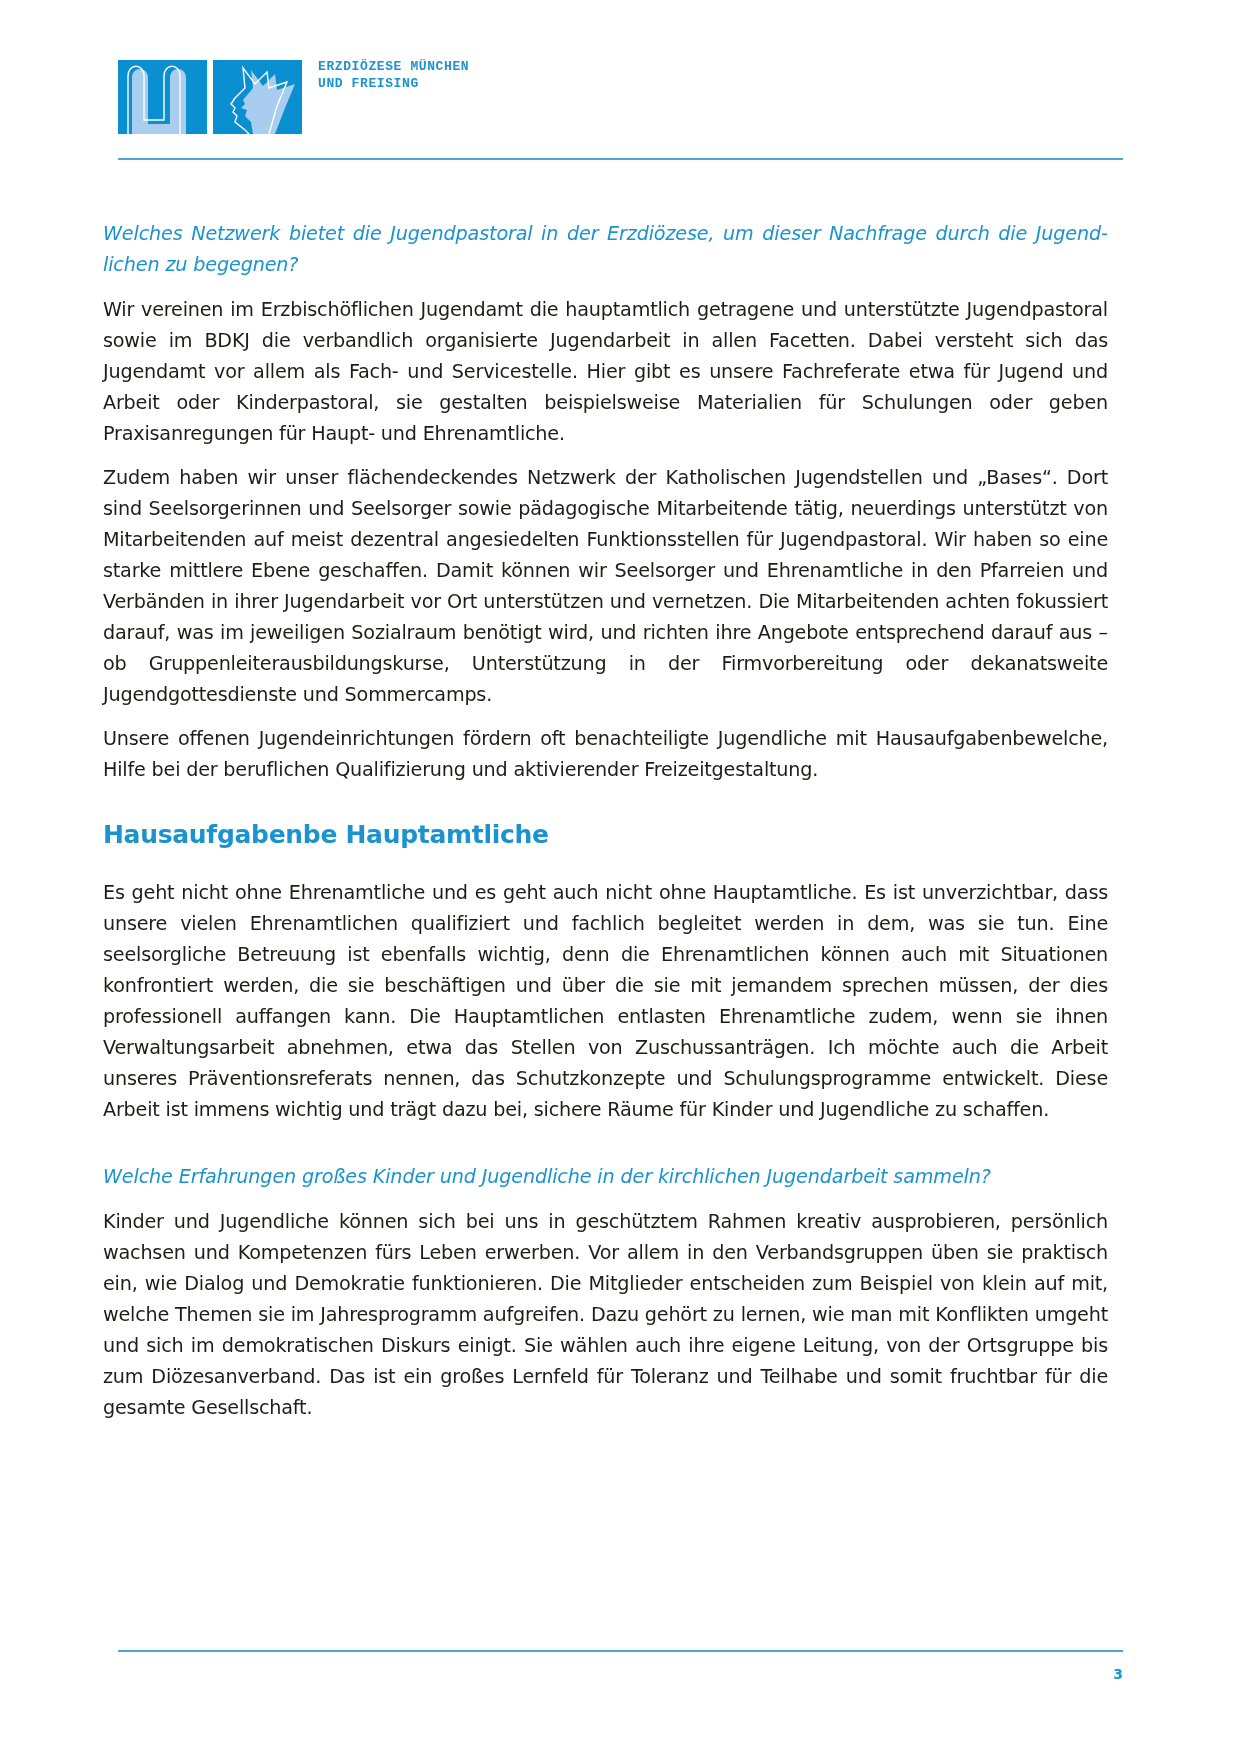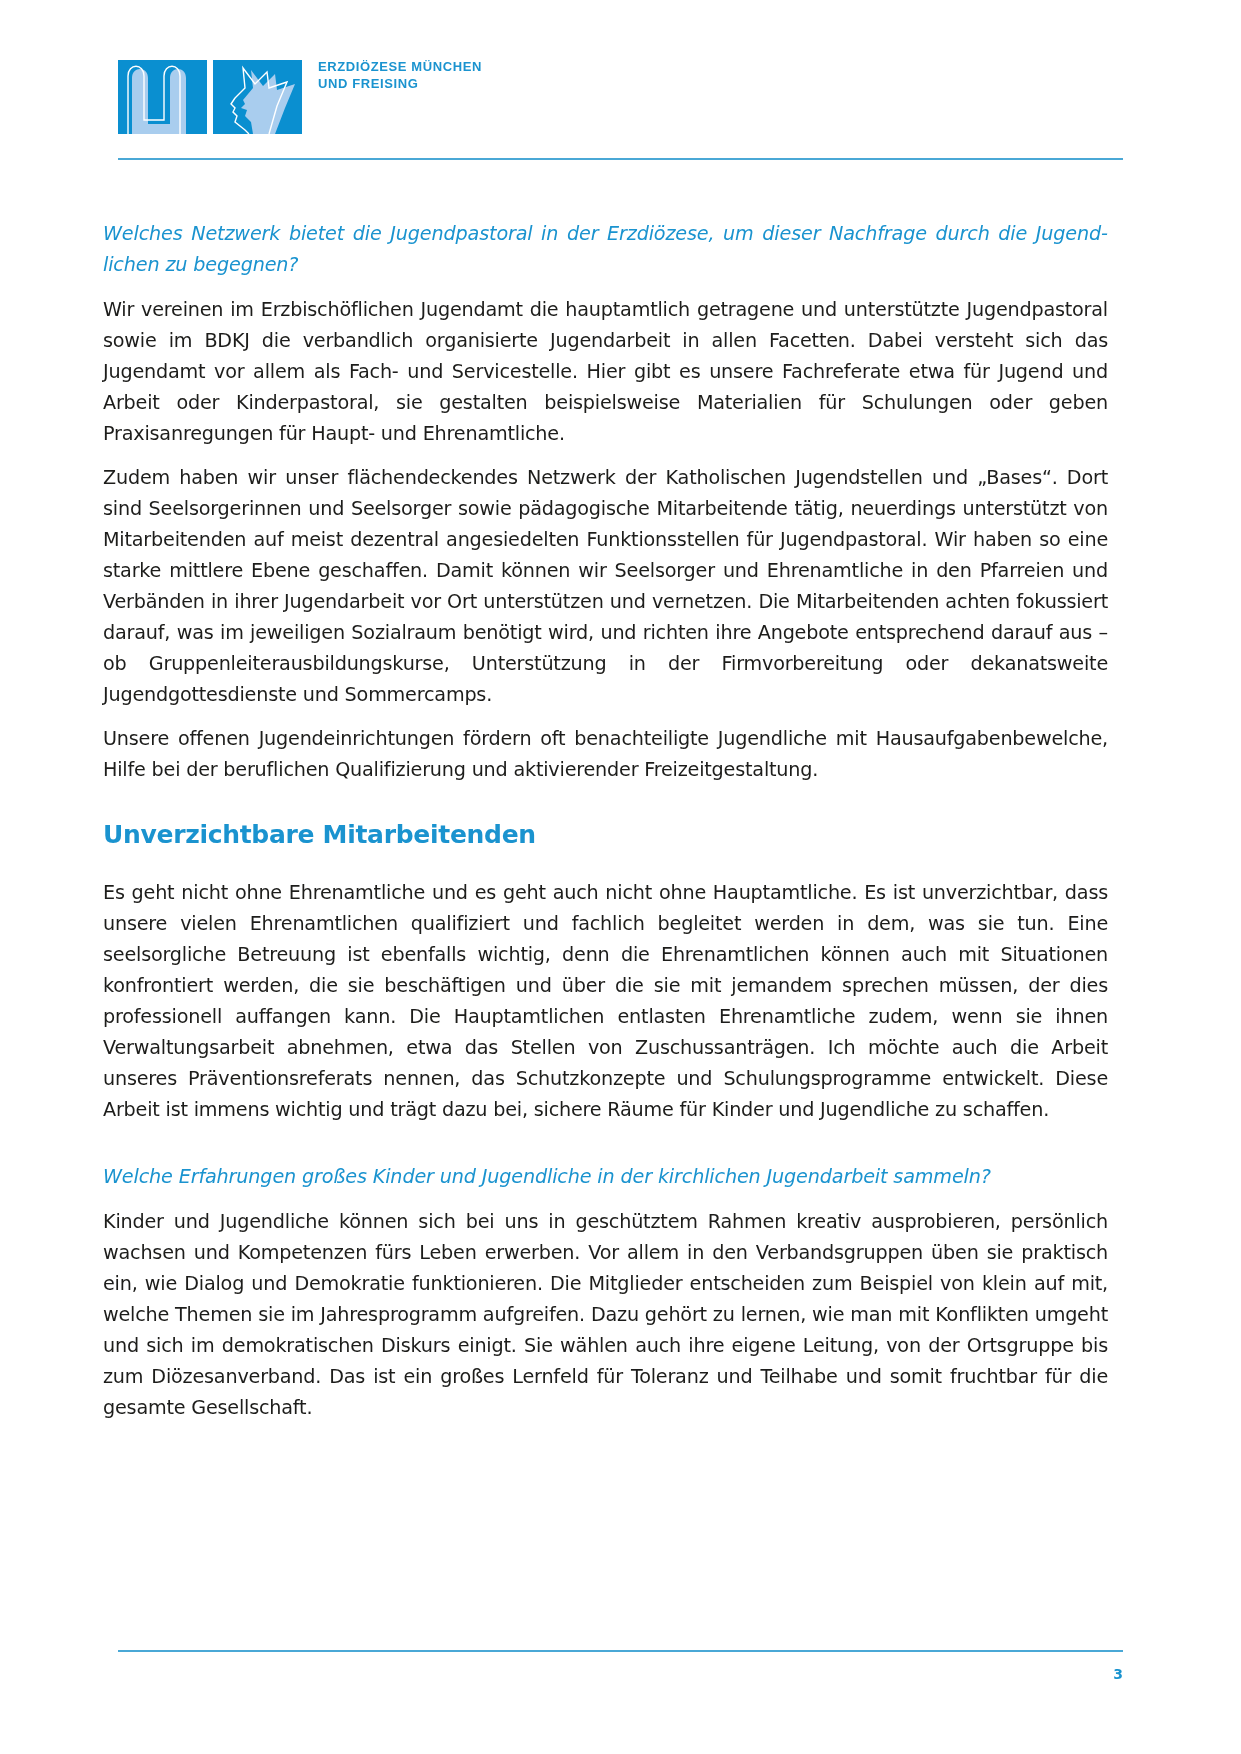--- a/index.html
+++ b/index.html
@@ -26,21 +26,21 @@
       background: #0a8fd0;
       margin-right: 6px;
       position: relative;
       overflow: hidden;
     }
     .logo-box svg { position: absolute; left: 0; top: 0; width: 100%; height: 100%; }
     .org-name {
       margin-left: 10px;
       margin-top: -2px;
       color: #1a93cf;
-      font-family: Liberation Sans, sans-serif;
+      font-family: Liberation Mono, monospace;
       font-weight: bold;
       font-size: 13px;
       letter-spacing: 0.6px;
       line-height: 17px;
     }
     .rule {
       position: absolute;
       left: 118px;
       width: 1005px;
       height: 1.5px;
@@ -114,21 +114,21 @@
 </header>
 
 <div class="rule top"></div>
 
 <main class="content">
   <p class="question">Welches Netzwerk bietet die Jugendpastoral in der Erzdiözese, um dieser Nachfrage durch die Jugend­lichen zu begegnen?</p>
   <p class="para">Wir vereinen im Erzbischöflichen Jugendamt die hauptamtlich getragene und unterstützte Jugend­pastoral sowie im BDKJ die verbandlich organisierte Jugendarbeit in allen Facetten. Dabei versteht sich das Jugendamt vor allem als Fach- und Servicestelle. Hier gibt es unsere Fachreferate etwa für Jugend und Arbeit oder Kinderpastoral, sie gestalten beispielsweise Materialien für Schulungen oder geben Praxisanregungen für Haupt- und Ehrenamtliche.</p>
   <p class="para">Zudem haben wir unser flächendeckendes Netzwerk der Katholischen Jugendstellen und „Bases“. Dort sind Seelsorgerinnen und Seelsorger sowie pädagogische Mitarbeitende tätig, neuerdings unterstützt von Mitarbeitenden auf meist dezentral angesiedelten Funktionsstellen für Jugendpastoral. Wir haben so eine starke mittlere Ebene geschaffen. Damit können wir Seelsorger und Ehrenamtliche in den Pfar­reien und Verbänden in ihrer Jugendarbeit vor Ort unterstützen und vernetzen. Die Mitarbeitenden achten fokussiert darauf, was im jeweiligen Sozialraum benötigt wird, und richten ihre Angebote ent­sprechend darauf aus – ob Gruppenleiterausbildungskurse, Unterstützung in der Firmvorbereitung oder dekanatsweite Jugendgottesdienste und Sommercamps.</p>
   <p class="para">Unsere offenen Jugendeinrichtungen fördern oft benachteiligte Jugendliche mit Hausaufgabenbe­welche, Hilfe bei der beruflichen Qualifizierung und aktivierender Freizeitgestaltung.</p>
 
-  <h2 class="section-title">Unverzichtbare Mitarbeitenden</h2>
+  <h2 class="section-title">Hausaufgabenbe Hauptamtliche</h2>
 
   <p class="para">Es geht nicht ohne Ehrenamtliche und es geht auch nicht ohne Hauptamtliche. Es ist unverzichtbar, dass unsere vielen Ehrenamtlichen qualifiziert und fachlich begleitet werden in dem, was sie tun. Eine seelsorgliche Betreuung ist ebenfalls wichtig, denn die Ehrenamtlichen können auch mit Situationen konfrontiert werden, die sie beschäftigen und über die sie mit jemandem sprechen müssen, der dies professionell auffangen kann. Die Hauptamtlichen entlasten Ehrenamtliche zudem, wenn sie ihnen Verwaltungsarbeit abnehmen, etwa das Stellen von Zuschussanträgen. Ich möchte auch die Arbeit unseres Präventionsreferats nennen, das Schutzkonzepte und Schulungsprogramme entwickelt. Diese Arbeit ist immens wichtig und trägt dazu bei, sichere Räume für Kinder und Jugendliche zu schaffen.</p>
 
   <p class="question q3">Welche Erfahrungen großes Kinder und Jugendliche in der kirchlichen Jugendarbeit sammeln?</p>
   <p class="para">Kinder und Jugendliche können sich bei uns in geschütztem Rahmen kreativ ausprobieren, persönlich wachsen und Kompetenzen fürs Leben erwerben. Vor allem in den Verbandsgruppen üben sie prak­tisch ein, wie Dialog und Demokratie funktionieren. Die Mitglieder entscheiden zum Beispiel von klein auf mit, welche Themen sie im Jahresprogramm aufgreifen. Dazu gehört zu lernen, wie man mit Kon­flikten umgeht und sich im demokratischen Diskurs einigt. Sie wählen auch ihre eigene Leitung, von der Ortsgruppe bis zum Diözesanverband. Das ist ein großes Lernfeld für Toleranz und Teilhabe und somit fruchtbar für die gesamte Gesellschaft.</p>
 </main>
 
 <div class="rule bottom"></div>
 <div class="page-number">3</div>
 

